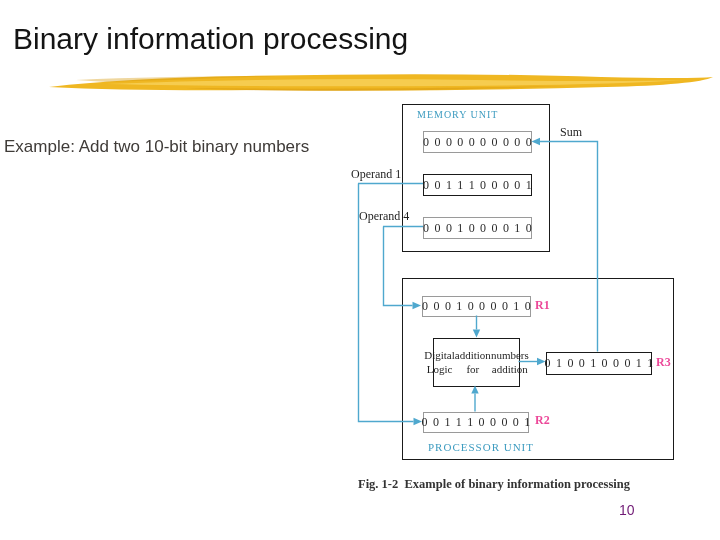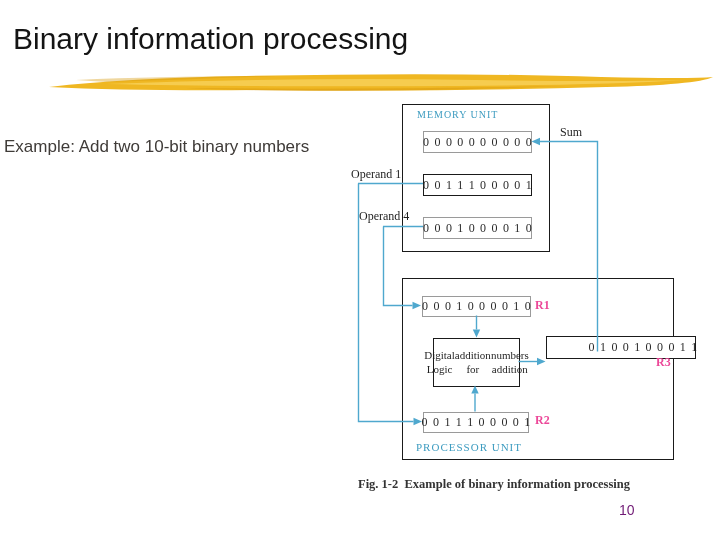--- a/index.html
+++ b/index.html
@@ -18,36 +18,36 @@
   .brush{left:46px;top:64px;}
   
   .unit-box{border:1.6px solid #1a1a1a;background:transparent;}
   .memory-box{left:402px;top:104px;width:146px;height:146px;}
   .processor-box{left:402px;top:278px;width:270px;height:180px;}
   .unit-label{
     font-family:"Liberation Serif","DejaVu Serif",serif;
     font-size:10px;letter-spacing:1px;color:#3e9cc0;font-weight:400;
   }
   .mem-label{left:417px;top:109px;}
-  .proc-label{left:416px;top:441px;font-size:11px;text-align:center;}
+  .proc-label{left:428px;top:441px;font-size:11px;text-align:center;}
   .register{
     display:flex;align-items:center;justify-content:center;
     background:#ffffff;border:1px solid #9a9a9a;
   }
   .register.dark{border:1.4px solid #1a1a1a;}
   .bits{
     font-family:"Liberation Serif","DejaVu Serif",serif;
     font-size:12px;color:#2b2b2b;letter-spacing:1.2px;white-space:pre;
     margin-right:-1px;
   }
   .sum-reg{left:423px;top:131px;width:107px;height:20px;}
   .op1-reg{left:423px;top:174px;width:107px;height:20px;}
   .op2-reg{left:423px;top:217px;width:107px;height:20px;}
   .r1-reg{left:422px;top:296px;width:107px;height:19px;}
-  .r3-reg{left:546px;top:336px;width:104px;height:21px;padding-left:44px;}
+  .r3-reg{left:546px;top:352px;width:104px;height:21px;}
   .r2-reg{left:423px;top:412px;width:104px;height:19px;}
   .wire-label{
     font-family:"Liberation Serif","DejaVu Serif",serif;
     font-size:12px;color:#1f1f1f;
   }
   .sum-label{left:560px;top:125px;}
   .op1-label{left:351px;top:167px;}
   .op2-label{left:359px;top:209px;}
   .reg-name{
     font-family:"Liberation Serif","DejaVu Serif",serif;

